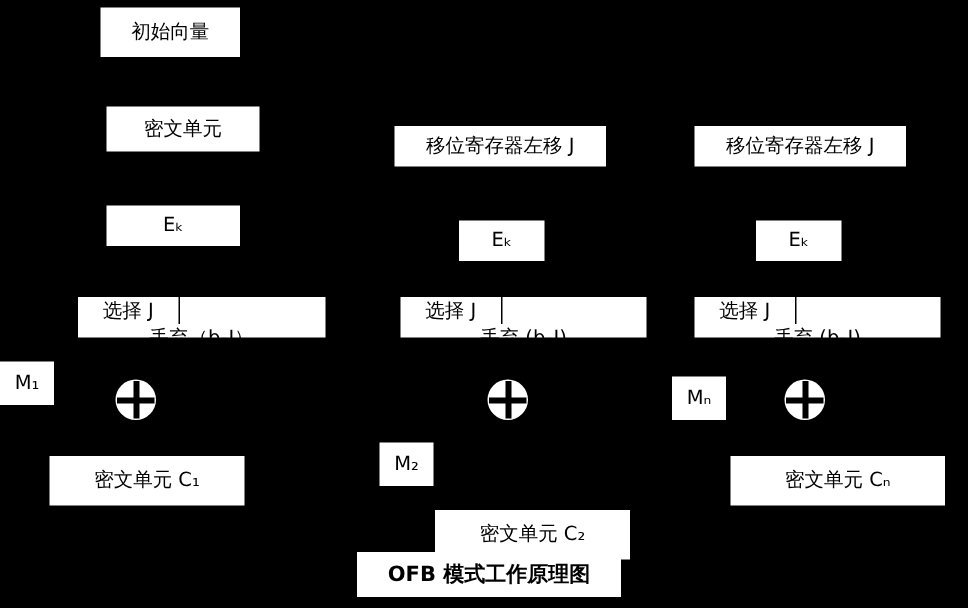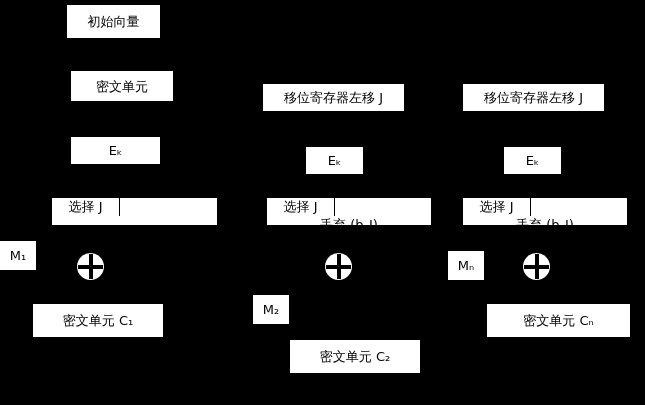--- a/index.html
+++ b/index.html
@@ -84,21 +84,21 @@
 <div class="stage">
 
   <div class="box" style="left:67px; top:5px; width:93px; height:33px;">初始向量</div>
 
   <div class="box" style="left:71px; top:71px; width:102px; height:30px;">密文单元</div>
 
   <div class="box" style="left:71px; top:137px; width:89px; height:27px;">Eₖ</div>
 
   <div class="split" style="left:52px; top:198px; width:165px; height:27px;">
     <span class="cell first" style="width:68px;">选择 J</span>
-    <span class="cell" style="flex:1;margin-top:48px;">丢弃（b-J）</span>
+    <span class="cell" style="flex:1;">丢弃（b-J）</span>
   </div>
 
   <div class="box" style="left:0px; top:241px; width:36px; height:29px;">M₁</div>
 
   <div class="xor" style="left:77px; top:253px;">
     <span class="bar-h"></span>
     <span class="bar-v"></span>
   </div>
 
   <div class="box" style="left:33px; top:304px; width:130px; height:33px;text-align:center;">密文单元 C₁</div>
@@ -132,14 +132,15 @@
 
   <div class="box" style="left:448px; top:251px; width:36px; height:29px;">Mₙ</div>
 
   <div class="xor" style="left:523px; top:253px;">
     <span class="bar-h"></span>
     <span class="bar-v"></span>
   </div>
 
   <div class="box" style="left:487px; top:304px; width:143px; height:33px;">密文单元 Cₙ</div>
 
+  <div class="box title-box" style="left:238px; top:368px; width:176px; height:30px;">OFB 模式工作原理图</div>
 
 </div>
 
 </body></html>

